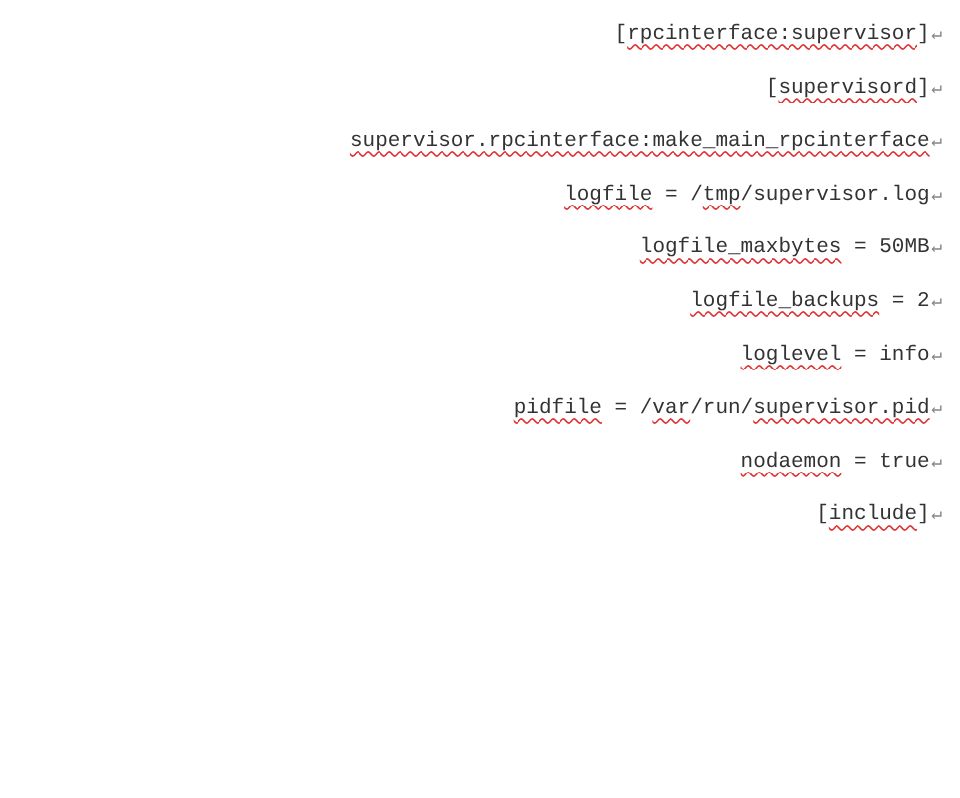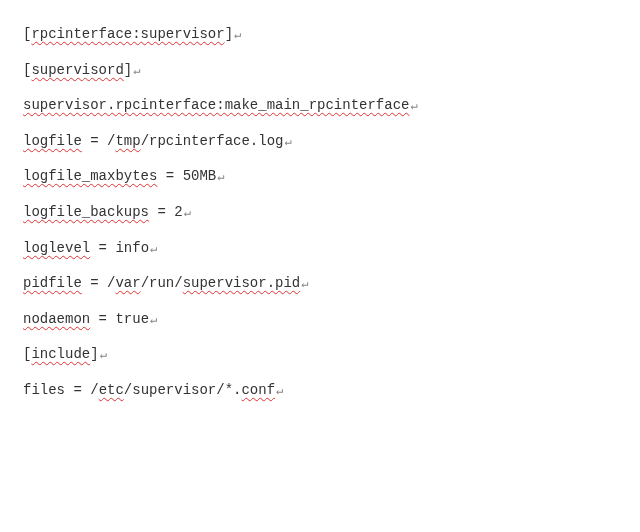--- a/index.html
+++ b/index.html
@@ -9,25 +9,26 @@
       font-family: "Courier New", Courier, monospace;
       font-size: 14px;
       color: #333;
     }
     .container {
       padding: 10px 8px;
       width: 640px;
       box-sizing: border-box;
     }
     .line {
-      margin: 15px;
+      margin: 4px;
       padding: 0;
       line-height: 1.4;
       white-space: nowrap;
       margin-bottom: 16px;
+      text-align: right;
     }
     .line:last-child {
       margin-bottom: 4px;
     }
     .spell {
       text-decoration-line: underline;
       text-decoration-style: wavy;
       text-decoration-color: #e03030;
       text-decoration-thickness: 1px;
       text-underline-offset: 3px;
@@ -43,32 +44,31 @@
 
 <div class="container">
 
   <p class="line"><span>[</span><span class="spell">rpcinterface:supervisor</span><span>]</span><span class="ret">↵</span></p>
 
 
   <p class="line"><span>[</span><span class="spell">supervisord</span><span>]</span><span class="ret">↵</span></p>
 
   <p class="line"><span class="spell">supervisor.rpcinterface:make_main_rpcinterface</span><span class="ret">↵</span></p>
 
-  <p class="line"><span class="spell">logfile</span><span> = /</span><span class="spell">tmp</span><span>/rpcinterface.log</span><span class="ret">↵</span></p>
+  <p class="line"><span class="spell">logfile</span><span> = /</span><span class="spell">tmp</span><span>/supervisor.log</span><span class="ret">↵</span></p>
 
   <p class="line"><span class="spell">logfile_maxbytes</span><span> = 50MB</span><span class="ret">↵</span></p>
 
   <p class="line"><span class="spell">logfile_backups</span><span> = 2</span><span class="ret">↵</span></p>
 
   <p class="line"><span class="spell">loglevel</span><span> = info</span><span class="ret">↵</span></p>
 
   <p class="line"><span class="spell">pidfile</span><span> = /</span><span class="spell">var</span><span>/run/</span><span class="spell">supervisor.pid</span><span class="ret">↵</span></p>
 
 
 
   <p class="line"><span class="spell">nodaemon</span><span> = true</span><span class="ret">↵</span></p>
 
   <p class="line"><span>[</span><span class="spell">include</span><span>]</span><span class="ret">↵</span></p>
 
-  <p class="line"><span>files</span><span> = /</span><span class="spell">etc</span><span>/supervisor/*.</span><span class="spell">conf</span><span class="ret">↵</span></p>
 
 
 </div>
 
 </body></html>

